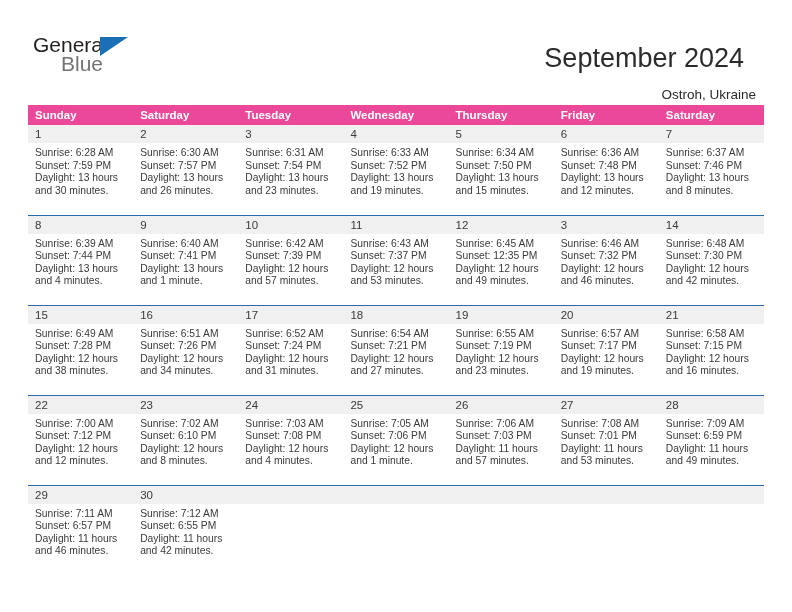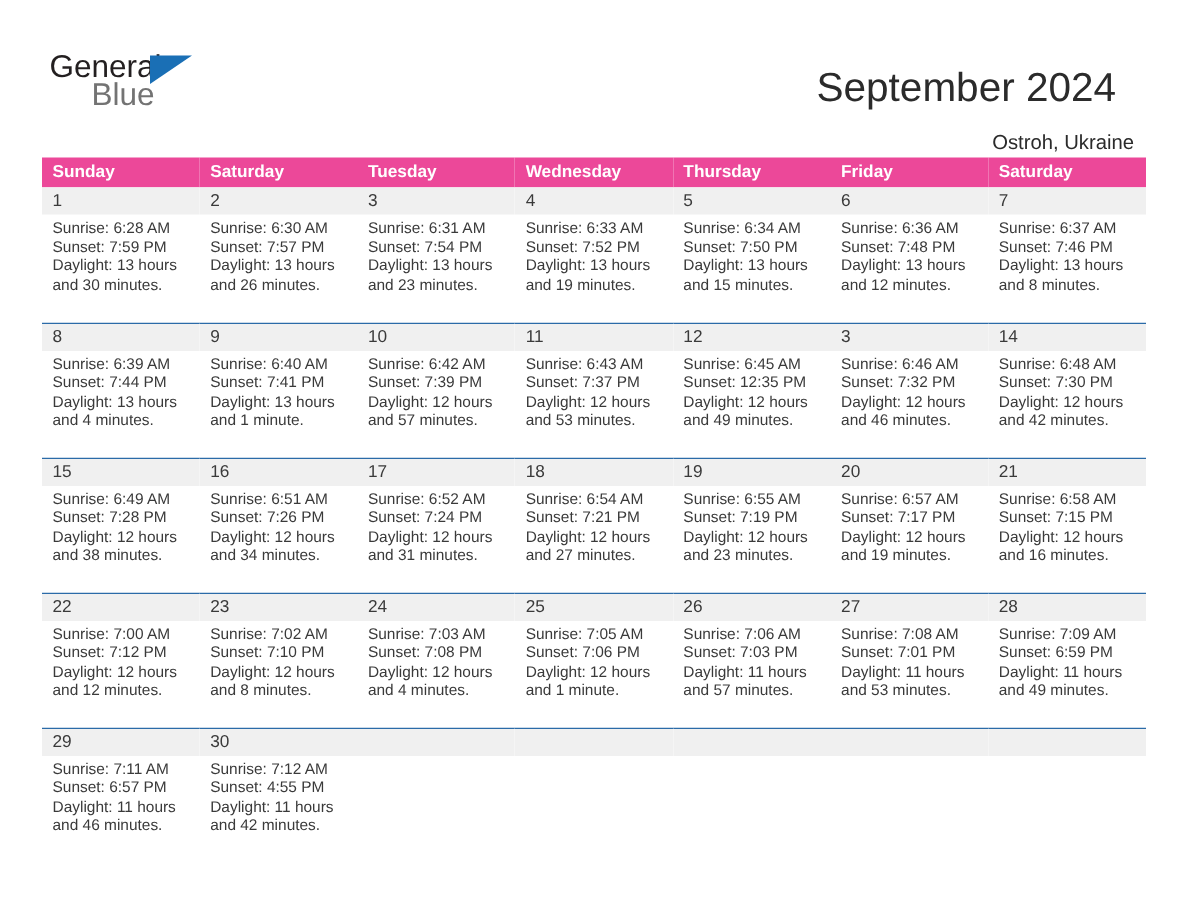--- a/index.html
+++ b/index.html
@@ -438,21 +438,21 @@
                 <div>Daylight: 12 hours</div>
                 <div>and 12 minutes.</div>
               </div>
             </div>
           </td>
         <td>
             <div class="cell">
               <div class="daynum-band">23</div>
               <div class="cell-body">
                 <div>Sunrise: 7:02 AM</div>
-                <div>Sunset: 7:10 PM</div>
+                <div>Sunset: 6:10 PM</div>
                 <div>Daylight: 12 hours</div>
                 <div>and 8 minutes.</div>
               </div>
             </div>
           </td>
         <td>
             <div class="cell">
               <div class="daynum-band">24</div>
               <div class="cell-body">
                 <div>Sunrise: 7:03 AM</div>
@@ -518,21 +518,21 @@
                 <div>Daylight: 11 hours</div>
                 <div>and 46 minutes.</div>
               </div>
             </div>
           </td>
         <td>
             <div class="cell">
               <div class="daynum-band">30</div>
               <div class="cell-body">
                 <div>Sunrise: 7:12 AM</div>
-                <div>Sunset: 4:55 PM</div>
+                <div>Sunset: 6:55 PM</div>
                 <div>Daylight: 11 hours</div>
                 <div>and 42 minutes.</div>
               </div>
             </div>
           </td>
         <td>
             <div class="cell empty">
               <div class="daynum-band"></div>
               <div class="cell-body"></div>
             </div>

